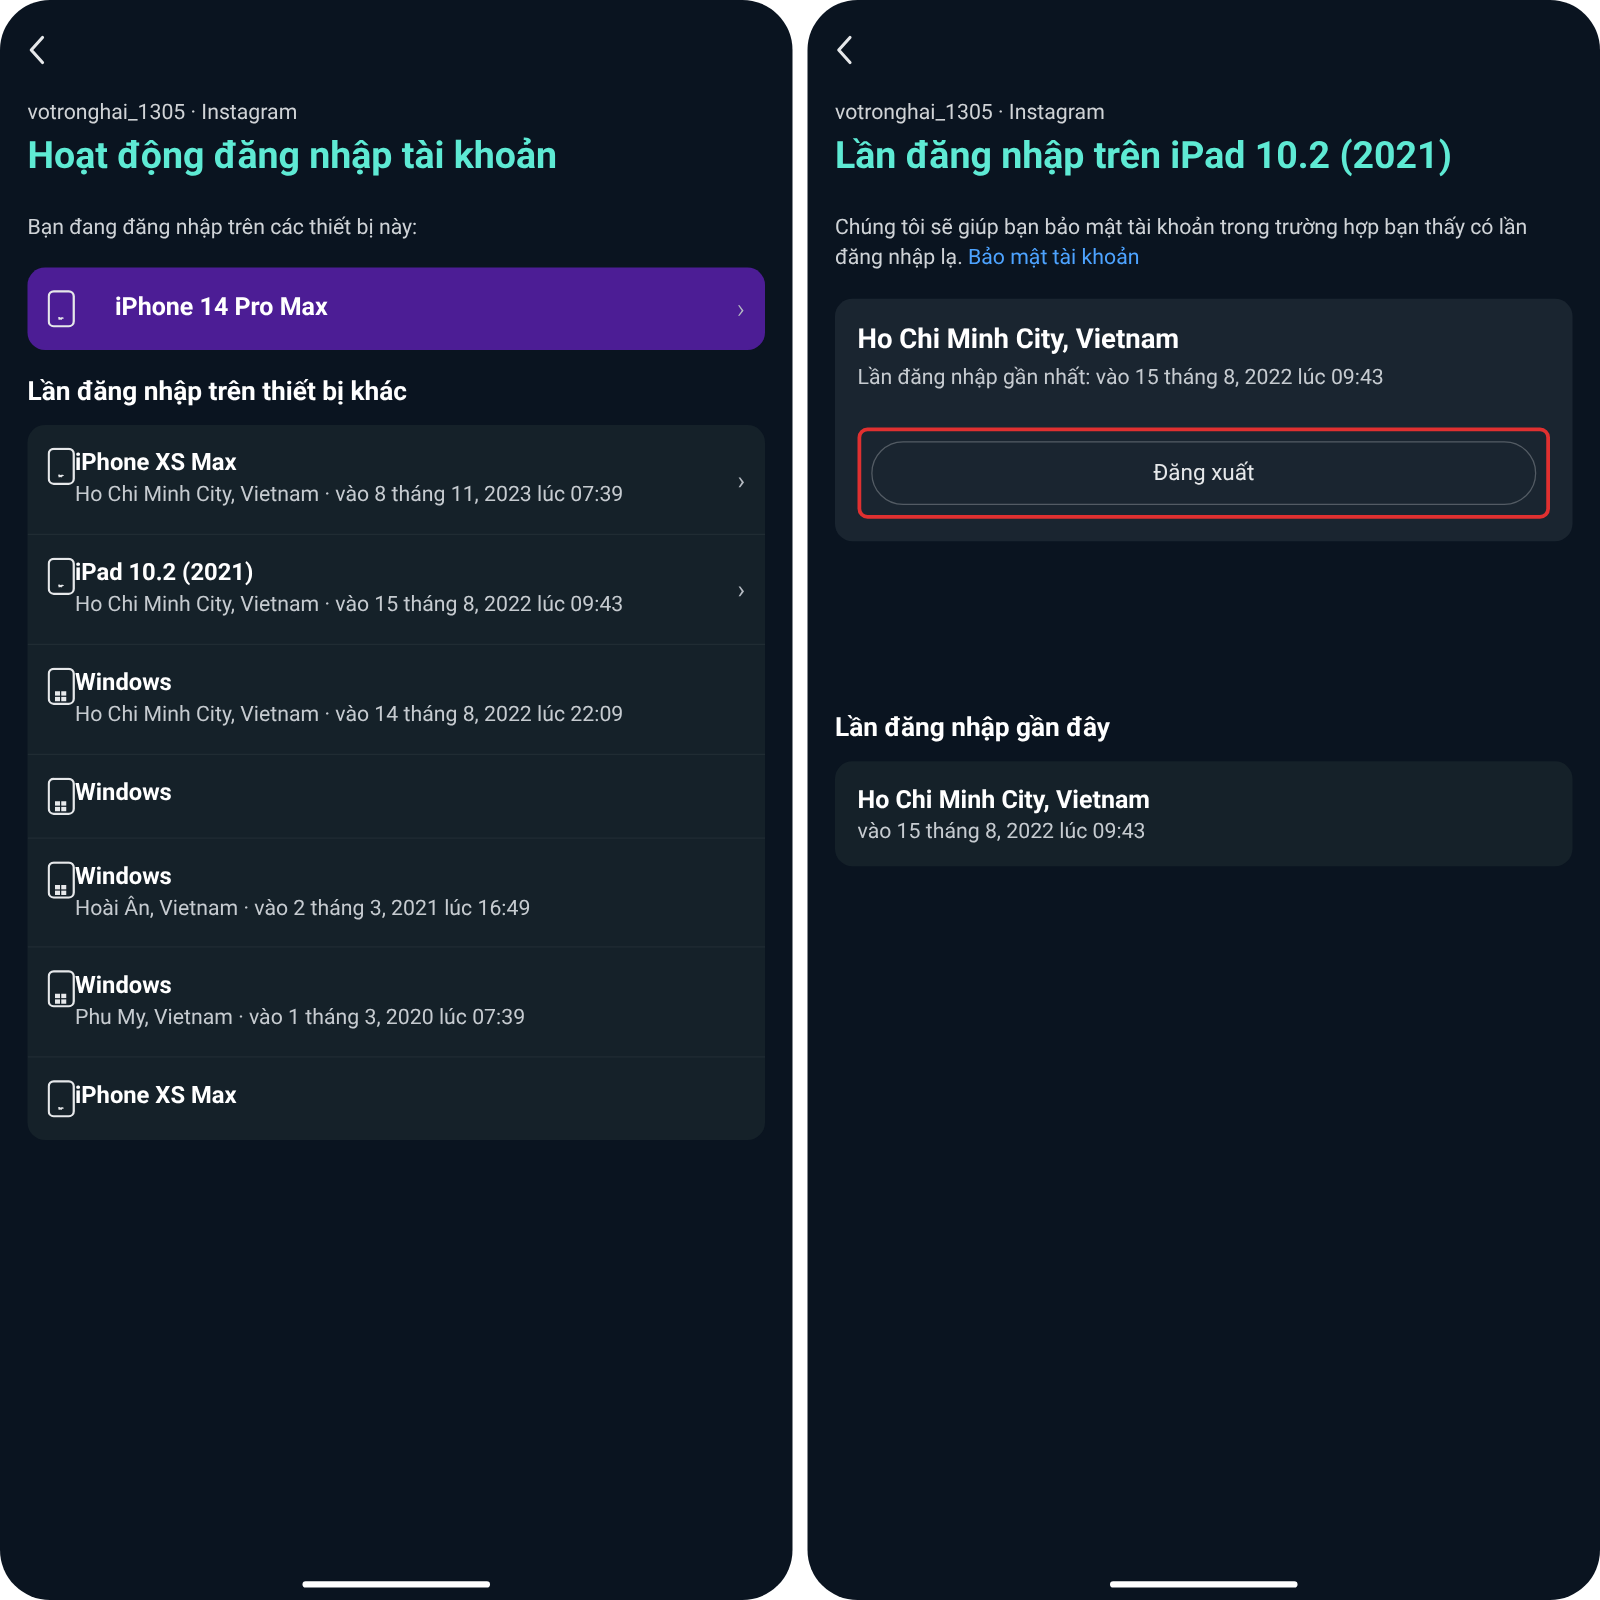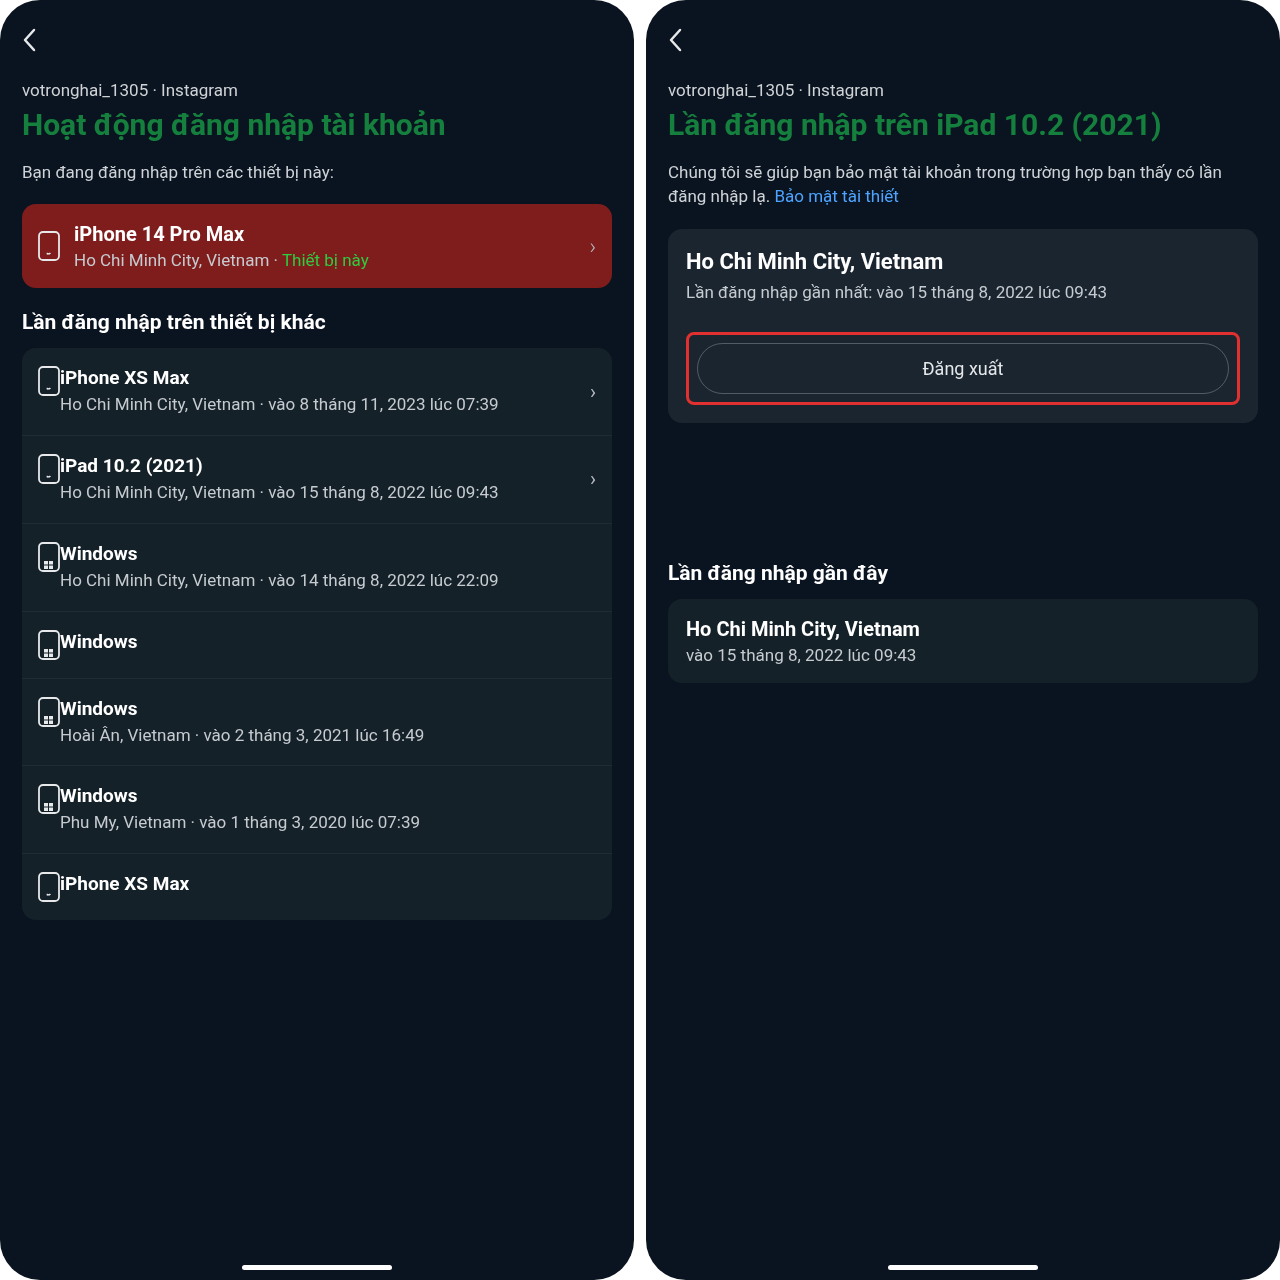--- a/index.html
+++ b/index.html
@@ -35,38 +35,38 @@
     cursor: pointer;
   }
   .breadcrumb {
     font-size: 17px;
     color: #d0d3d6;
     margin-bottom: 6px;
   }
   .page-title {
     font-size: 30px;
     font-weight: 700;
-    color: #15803d;
+    color: #5eead4;
     line-height: 1.25;
-    margin-bottom: 16px;
+    margin-bottom: 26px;
   }
   .subtitle {
     font-size: 17px;
     color: #cfd3d7;
     margin-bottom: 20px;
     line-height: 1.45;
   }
   .subtitle .link { color: #4da3ff; }
   .card {
-    background: #7f1d1d;
+    background: #4c1d95;
     border-radius: 14px;
     padding: 18px 16px;
     display: flex;
     align-items: center;
-    gap: 14px;
+    gap: 32px;
     margin-bottom: 22px;
     cursor: pointer;
   }
   .card-body { flex: 1; min-width: 0; }
   .card-title {
     font-size: 20px;
     font-weight: 700;
     color: #fff;
     margin-bottom: 4px;
   }
@@ -200,23 +200,20 @@
 
     <div class="card">
       <span class="device-icon">
         <svg width="22" height="30" viewBox="0 0 22 30">
             <rect x="1" y="1" width="20" height="28" rx="4" stroke="#e6e8ea" stroke-width="1.8" fill="none"></rect>
             <path d="M9 24c.7-.6 1.5-.6 2.2 0 .4-.9 1.3-1.4 2.1-1.1-.5-1.1-1.8-1.4-2.7-.7-.5-.6-1.4-.7-2.1-.3.3.7.2 1.5.5 2.1z" fill="#e6e8ea"></path>
           </svg>
       </span>
       <div class="card-body">
         <div class="card-title">iPhone 14 Pro Max</div>
-        <div class="card-sub">
-          <span>Ho Chi Minh City, Vietnam</span><span> · </span><span class="this-device">Thiết bị này</span>
-        </div>
       </div>
       <span class="chevron">›</span>
     </div>
 
     <div class="section-heading">Lần đăng nhập trên thiết bị khác</div>
 
     <div class="list" id="device-list">
         <div class="list-item">
           <span class="device-icon">
             <svg width="22" height="30" viewBox="0 0 22 30">
@@ -330,21 +327,21 @@
 <div class="phone">
   <div class="phone-inner">
     <div class="back-btn">
       <svg width="14" height="24" viewBox="0 0 14 24">
           <path d="M12 2 L3 12 L12 22" stroke="#e6e8ea" stroke-width="2.5" fill="none" stroke-linecap="round" stroke-linejoin="round"></path>
         </svg>
     </div>
     <div class="breadcrumb">votronghai_1305 · Instagram</div>
     <h1 class="page-title">Lần đăng nhập trên iPad 10.2 (2021)</h1>
     <div class="subtitle">
-      <span>Chúng tôi sẽ giúp bạn bảo mật tài khoản trong trường hợp bạn thấy có lần đăng nhập lạ. </span><span class="link">Bảo mật tài thiết</span>
+      <span>Chúng tôi sẽ giúp bạn bảo mật tài khoản trong trường hợp bạn thấy có lần đăng nhập lạ. </span><span class="link">Bảo mật tài khoản</span>
     </div>
 
     <div class="detail-card">
       <div class="detail-title">Ho Chi Minh City, Vietnam</div>
       <div class="detail-sub">Lần đăng nhập gần nhất: vào 15 tháng 8, 2022 lúc 09:43</div>
       <div class="logout-wrap">
         <div class="logout-btn">Đăng xuất</div>
       </div>
     </div>
 

